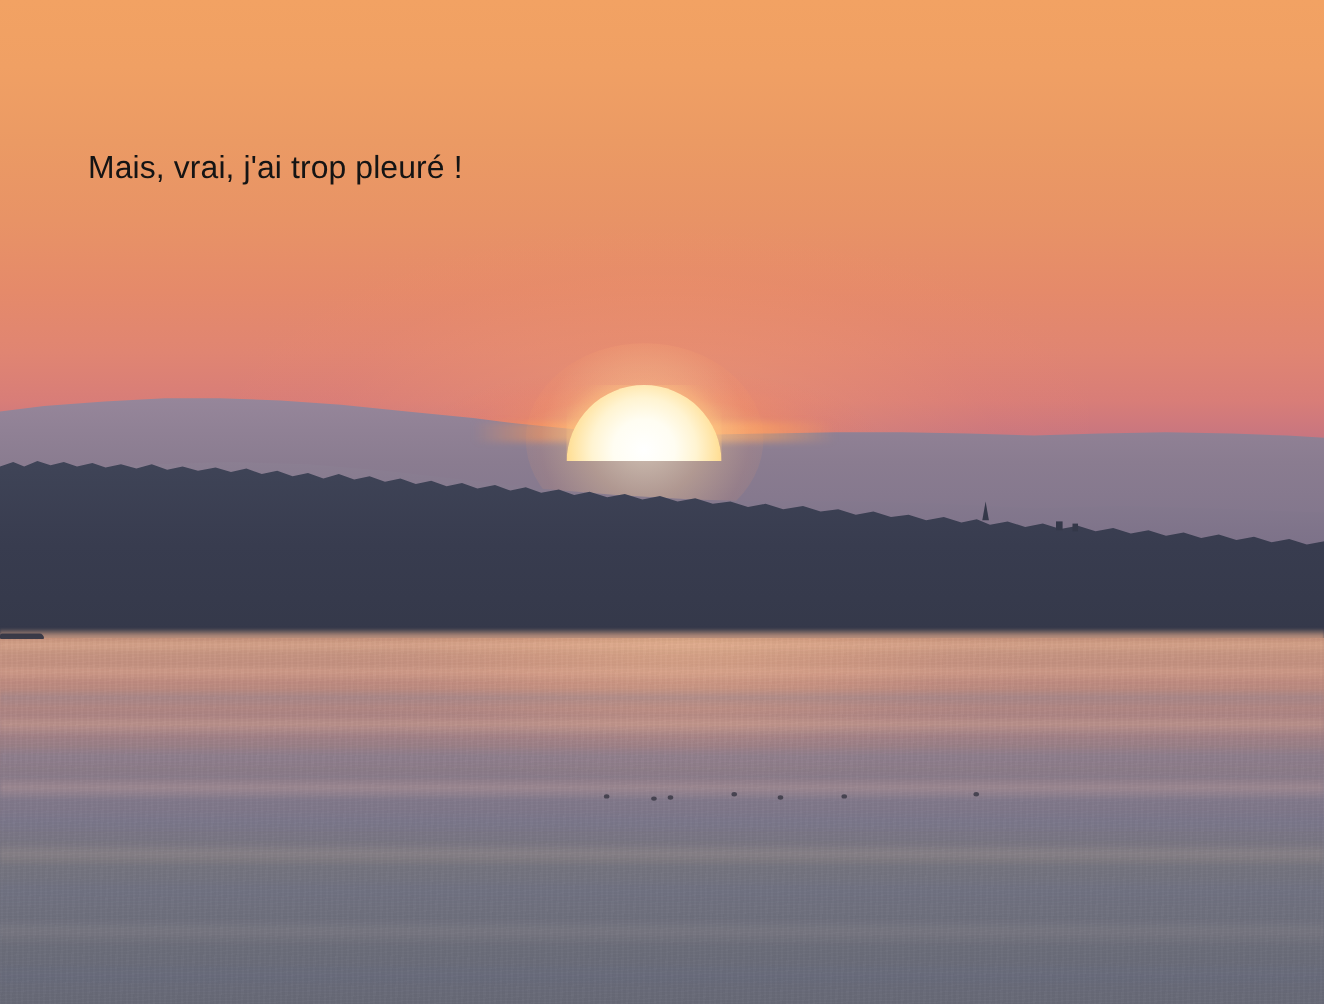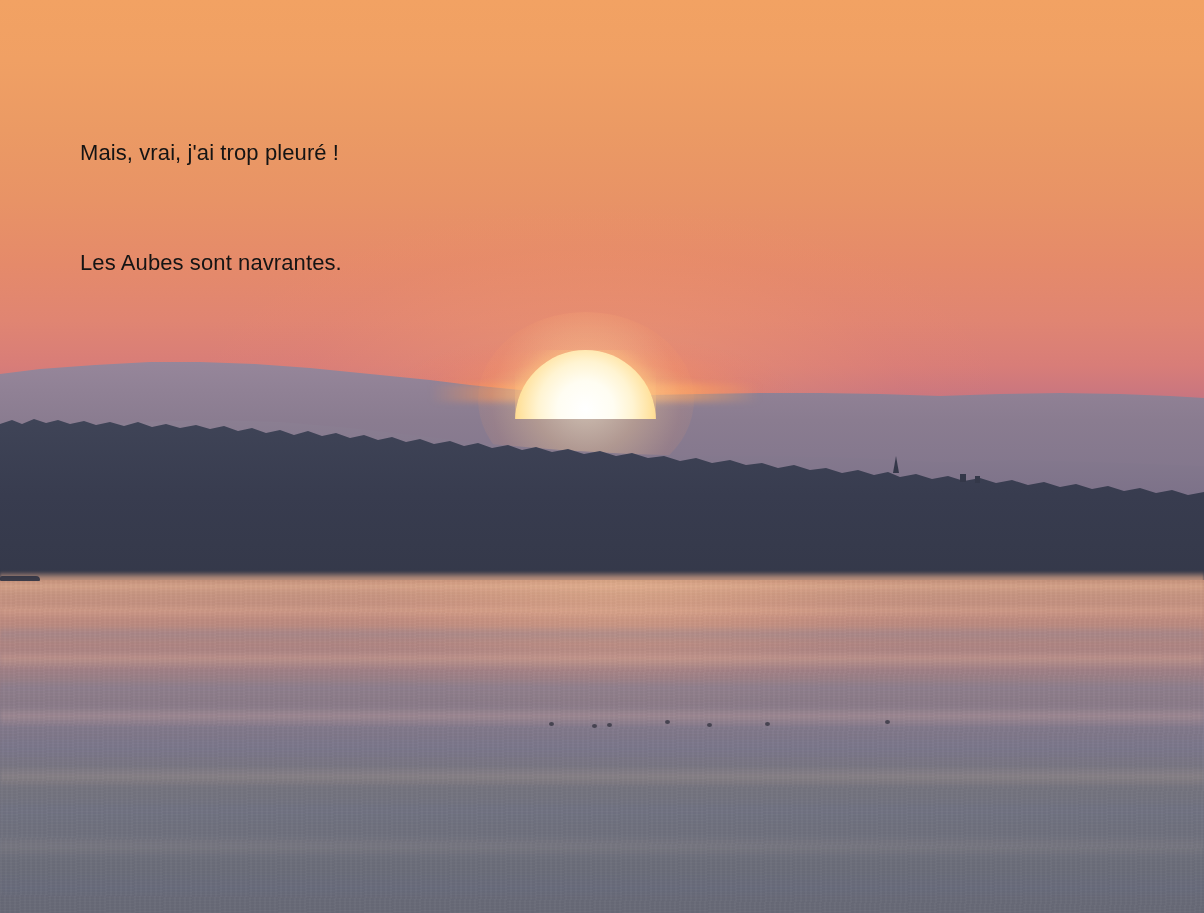--- a/index.html
+++ b/index.html
@@ -235,21 +235,21 @@
     background: #2e3242;
     border-radius: 2px 4px 1px 1px;
     opacity: 0.9;
   }
 
   
   .poem {
     position: absolute;
     left: 80px; top: 62px;
     color: #141414;
-    font-size: 22px;
+    font-size: 29px;
     line-height: 36.5px;
     letter-spacing: 0.1px;
     white-space: pre;
     font-family: "Liberation Sans", sans-serif;
   }
   .poem-line { display: block; }
 </style>
 </head>
 <body>
 
@@ -334,16 +334,15 @@
   <div class="bird" style="left:549px; top:722px;"></div>
   <div class="bird" style="left:592px; top:724px;"></div>
   <div class="bird" style="left:607px; top:723px;"></div>
   <div class="bird" style="left:665px; top:720px;"></div>
   <div class="bird" style="left:707px; top:723px;"></div>
   <div class="bird" style="left:765px; top:722px;"></div>
   <div class="bird" style="left:885px; top:720px;"></div>
 
   <div class="poem">
     <span class="poem-line">Mais, vrai, j'ai trop pleuré !</span>
-    <span class="poem-line">Les Aubes sont navrantes.</span>
   </div>
 
 </div>
 
 </body></html>

